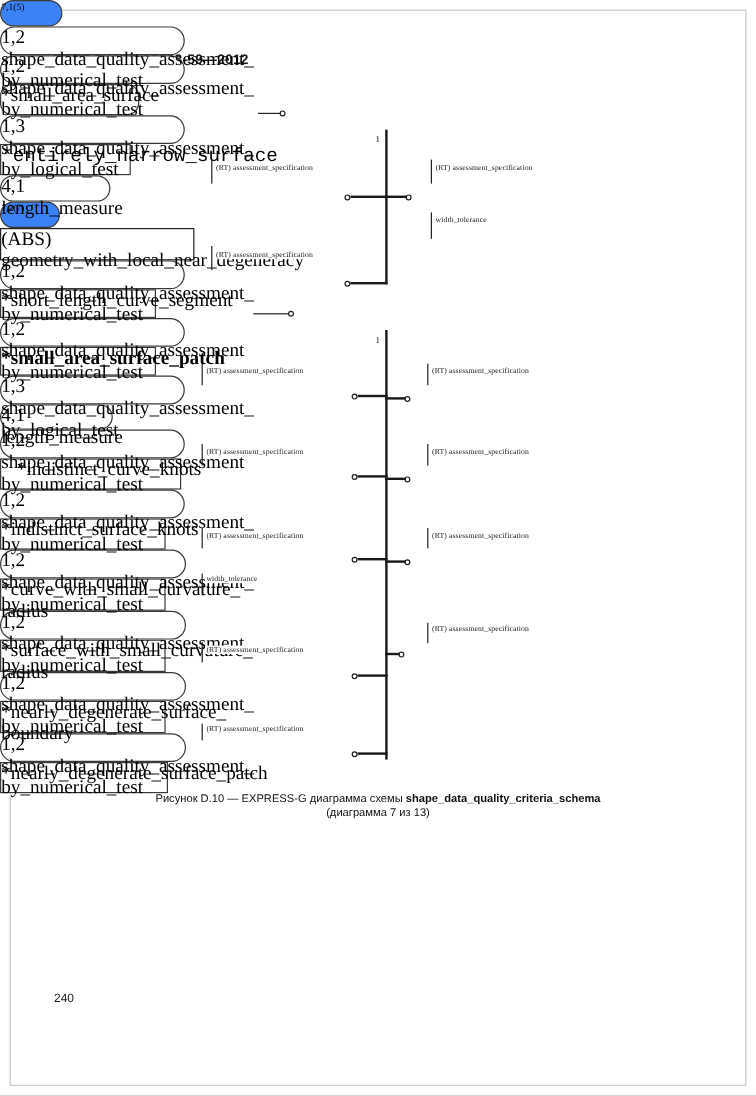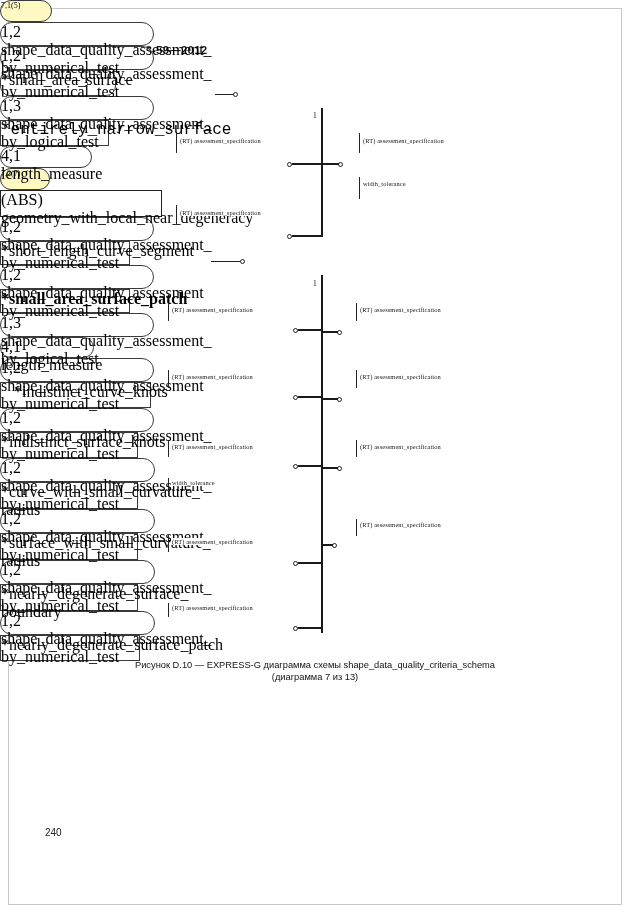--- a/index.html
+++ b/index.html
@@ -51,21 +51,21 @@
     position: absolute;
     left: 60px;
     top: 659px;
     width: 510px;
     text-align: center;
     font-family: "Liberation Sans", sans-serif;
     font-size: 9.3px;
     color: #111;
     line-height: 12px;
   }
-  .caption b { font-weight: normal; }
+  .caption b { font-weight: bold; }
 
   
   .diagram {
     position: absolute;
     left: 0;
     top: 0;
     width: 630px;
     height: 660px;
   }
   .rect {
@@ -73,21 +73,21 @@
     background: #fff;
   }
   .rect.thick { border: 1.2px solid #222; }
   .oval {
     border: 1px solid #3a3a3a;
     background: #fff;
     border-radius: 999px;
   }
   .pageref {
     border: 1px solid #3a3a3a;
-    background: #fef9c3;
+    background: #3b82f6;
     border-radius: 999px;
     font-size: 8px;
   }
   .attr-label {
     position: absolute;
     font-family: "Liberation Serif", serif;
     font-size: 6.4px;
     color: #1a1a1a;
     white-space: nowrap;
     letter-spacing: 0.1px;

